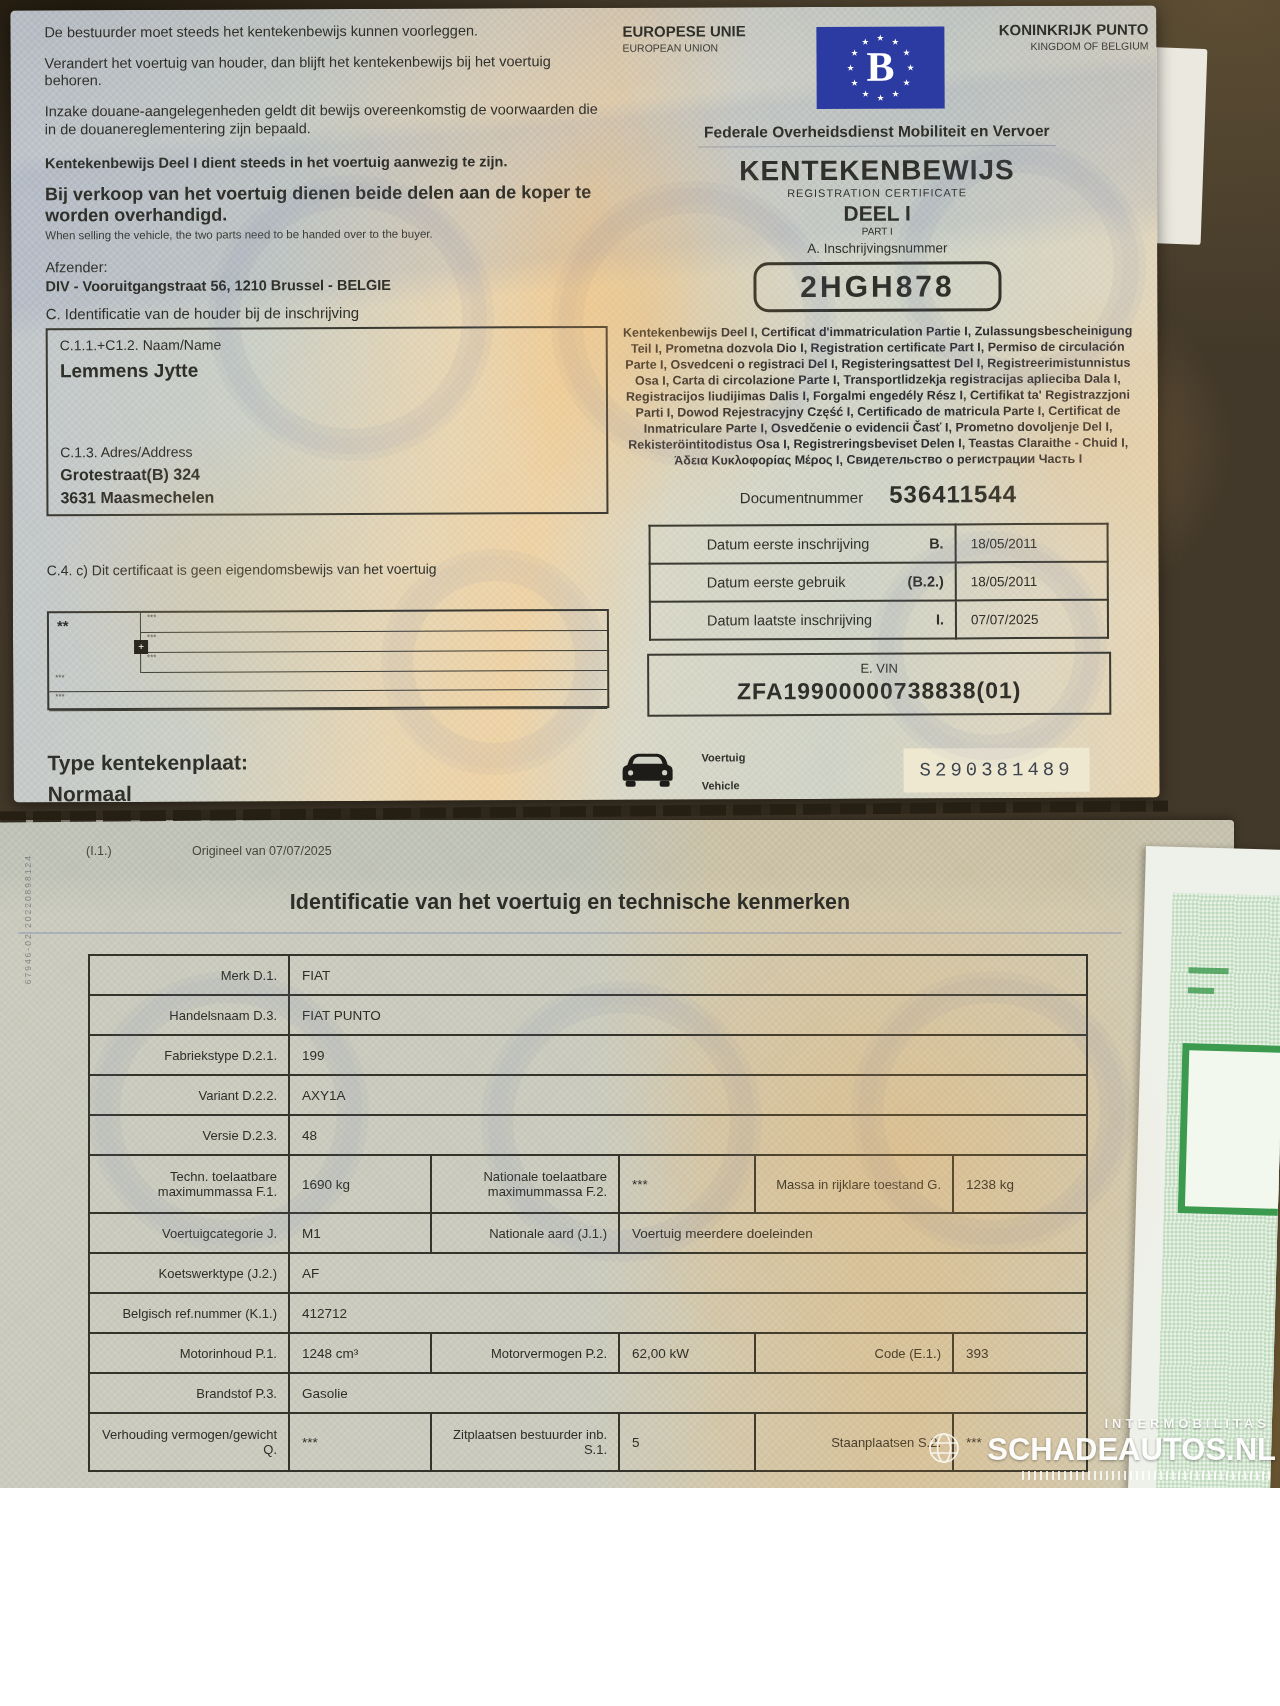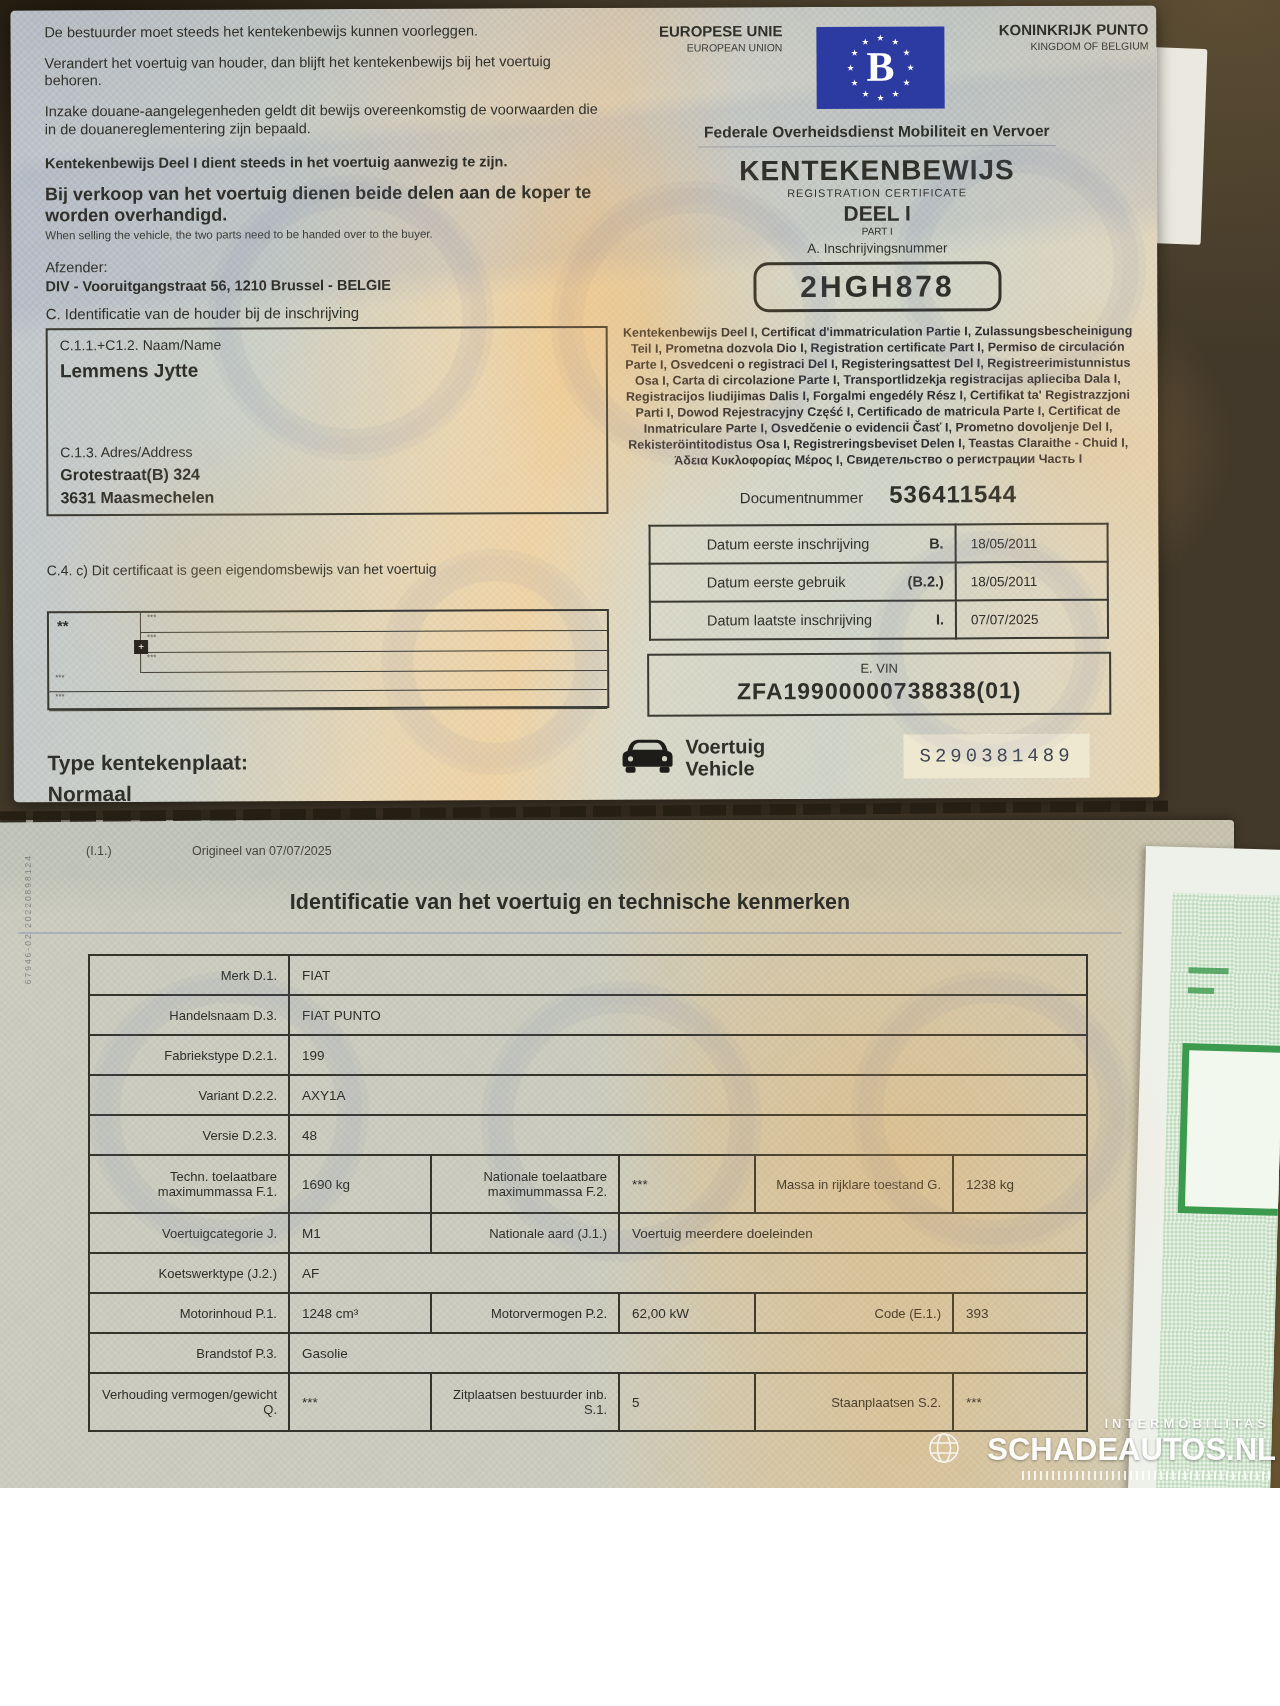--- a/index.html
+++ b/index.html
@@ -46,21 +46,21 @@
   .omini{flex:1;border-bottom:1.5px solid #3a3a32;font-size:8px;color:#4a4a44;padding:1px 0 0 6px;line-height:1;}
   .omini:last-child{border-bottom:1.5px solid #3a3a32;}
   .ofull{height:19px;border-bottom:1.5px solid #3a3a32;font-size:8px;color:#4a4a44;padding:1px 0 0 6px;box-sizing:border-box;line-height:1;}
   .ofull:last-child{border-bottom:none;}
   .osq{position:absolute;left:85px;top:27px;width:14px;height:14px;background:#1b1b18;color:#fff !important;font-size:10px;line-height:13px;text-align:center;}
   .ptype{margin-top:40px !important;font-size:21px !important;font-weight:bold;}
   .ptypev{margin-top:5px !important;font-size:21px !important;font-weight:bold;}
   
   .d1r{position:absolute;left:592px;top:16px;width:548px;text-align:center;}
   .hdrrow{display:flex;justify-content:space-between;align-items:flex-start;}
-  .eu{width:160px;text-align:right;padding-left:20px;}
+  .eu{width:160px;text-align:left;padding-left:20px;}
   .eu .l1,.kb .l1{font-size:15px;font-weight:bold;margin:0;line-height:1.1;}
   .eu .l2,.kb .l2{font-size:10.5px;margin:1px 0 0 0;color:#3c3c37;}
   .kb{width:170px;text-align:right;padding-right:2px;}
   .flag{position:relative;width:128px;height:82px;background:#2c3ba2;margin-top:4px;flex:none;}
   .flag .bltr{position:absolute;left:0;right:0;top:50%;transform:translateY(-52%);color:#fff;font-size:42px;font-weight:bold;text-align:center;font-family:"Liberation Serif",serif;margin:0;}
   .st{position:absolute;left:50%;top:50%;width:10px;height:10px;margin:-5px 0 0 -5px;color:#fff;font-size:8.5px;line-height:10px;text-align:center;}
   .s1{transform:rotate(0deg) translateY(-30px);} .s2{transform:rotate(30deg) translateY(-30px) rotate(-30deg);}
   .s3{transform:rotate(60deg) translateY(-30px) rotate(-60deg);} .s4{transform:rotate(90deg) translateY(-30px) rotate(-90deg);}
   .s5{transform:rotate(120deg) translateY(-30px) rotate(-120deg);} .s6{transform:rotate(150deg) translateY(-30px) rotate(-150deg);}
   .s7{transform:rotate(180deg) translateY(-30px) rotate(-180deg);} .s8{transform:rotate(210deg) translateY(-30px) rotate(-210deg);}
@@ -83,21 +83,21 @@
   .dlab span{display:inline-block;}
   .dlab{text-align:left;padding-left:56px;box-sizing:border-box;}
   .dcode{float:right;padding-right:10px;font-weight:bold;}
   .dval{text-align:left;padding-left:14px;font-size:13.5px !important;}
   .vinbox{margin:13px auto 0;width:460px;border:2px solid #3a3a32;padding:6px 0 9px;}
   .vinlab{margin:0;font-size:13px;}
   .vinval{margin:2px 0 0;font-size:23px;font-weight:bold;letter-spacing:1px;}
   .vehrow{position:absolute;left:592px;top:728px;width:548px;display:flex;align-items:center;text-align:left;}
   .carwrap{margin-left:14px;flex:none;}
   .vehlabs{margin-left:10px;}
-  .vehlabs p{margin:0;font-weight:bold;font-size:20px;line-height:1.1;}
+  .vehlabs p{margin:16px;font-weight:bold;font-size:11px;line-height:1.1;}
   .sticker{margin-left:auto;margin-right:64px;background:#efe8d0;padding:11px 16px;font-family:"Liberation Mono",monospace;font-size:19px;letter-spacing:4px;color:#3e4350 !important;}
   
   .tear{position:absolute;left:0;top:806px;width:1168px;height:11px;transform:rotate(-0.55deg);opacity:.92;
     background:repeating-linear-gradient(90deg,#241d12 0 26px, rgba(36,29,18,.3) 26px 33px, #241d12 33px 61px, rgba(36,29,18,.55) 61px 70px);}
   
   .doc2{position:absolute;left:0;top:820px;width:1234px;height:886px;border-radius:0 4px 0 0;
     box-shadow:0 -2px 10px rgba(0,0,0,.35);
     background:
       repeating-linear-gradient(45deg, rgba(255,255,255,.08) 0 2px, rgba(255,255,255,0) 2px 5px),
       repeating-linear-gradient(-45deg, rgba(255,255,255,.08) 0 2px, rgba(255,255,255,0) 2px 5px),
@@ -337,20 +337,24 @@
             <td class="lbl">Voertuigcategorie J.</td>
             <td class="val">M1</td>
             <td class="lbl">Nationale aard (J.1.)</td>
             <td class="val" colspan="3">Voertuig meerdere doeleinden</td>
           </tr>
           <tr>
             <td class="lbl">Koetswerktype (J.2.)</td>
             <td class="val" colspan="5">AF</td>
           </tr>
           <tr>
+            <td class="lbl">Belgisch ref.nummer (K.1.)</td>
+            <td class="val" colspan="5">412712</td>
+          </tr>
+          <tr>
             <td class="lbl">Motorinhoud P.1.</td>
             <td class="val">1248 cm³</td>
             <td class="lbl">Motorvermogen P.2.</td>
             <td class="val">62,00 kW</td>
             <td class="lbl">Code (E.1.)</td>
             <td class="val">393</td>
           </tr>
           <tr>
             <td class="lbl">Brandstof P.3.</td>
             <td class="val" colspan="5">Gasolie</td>

